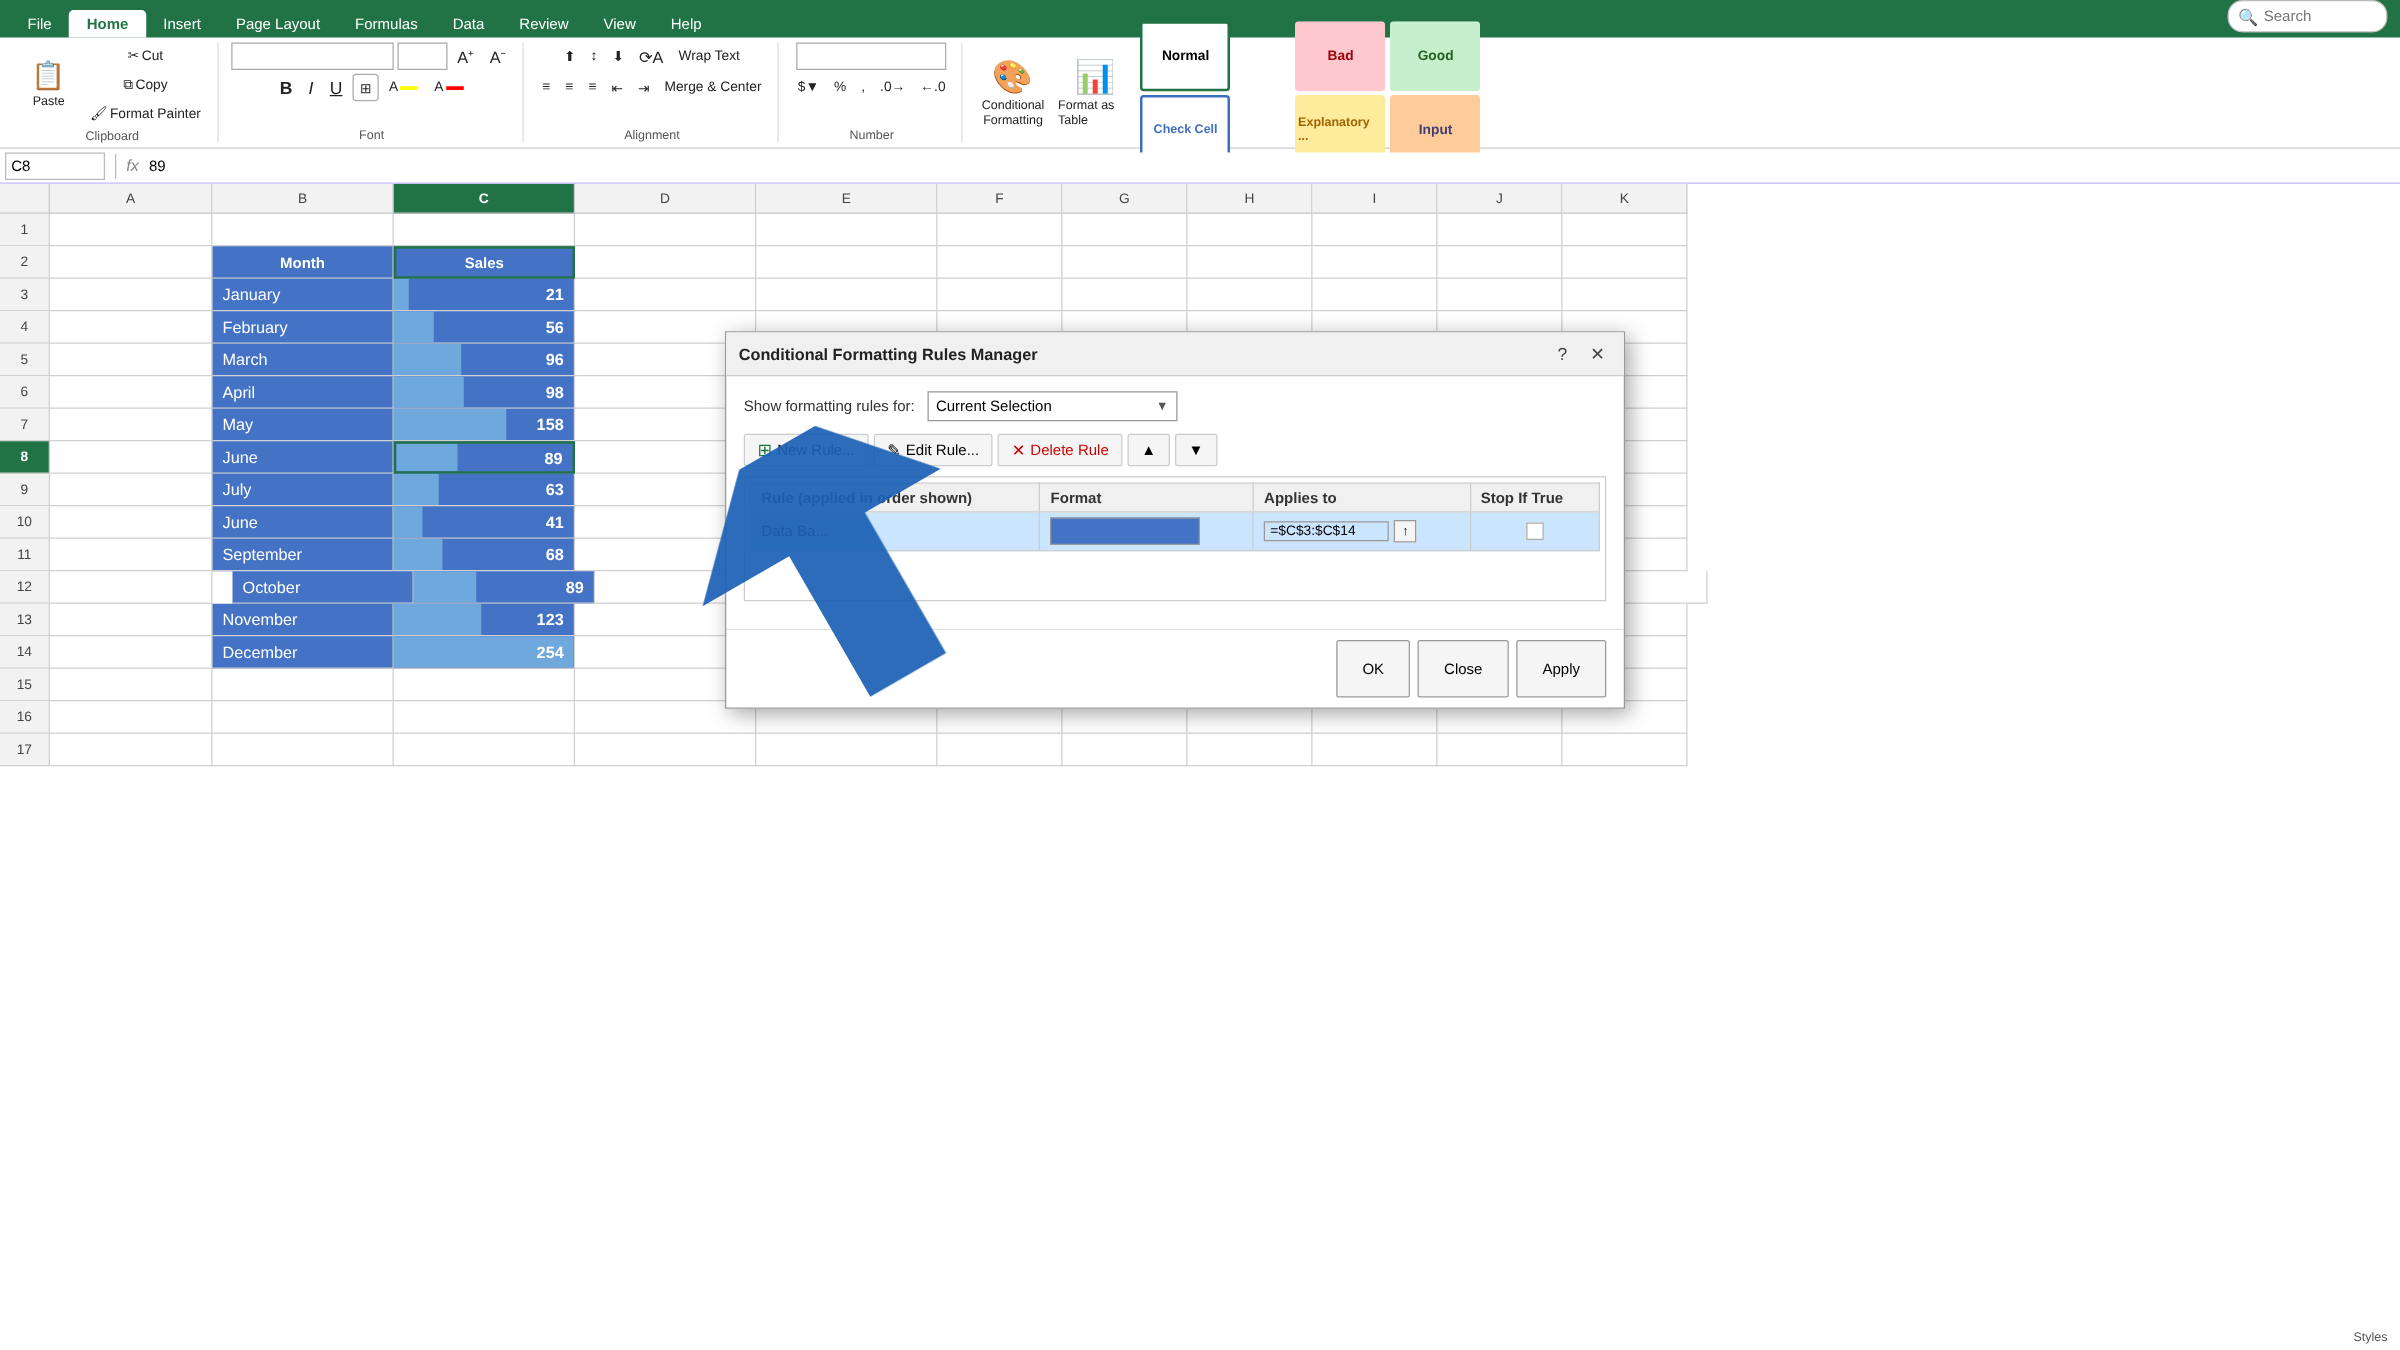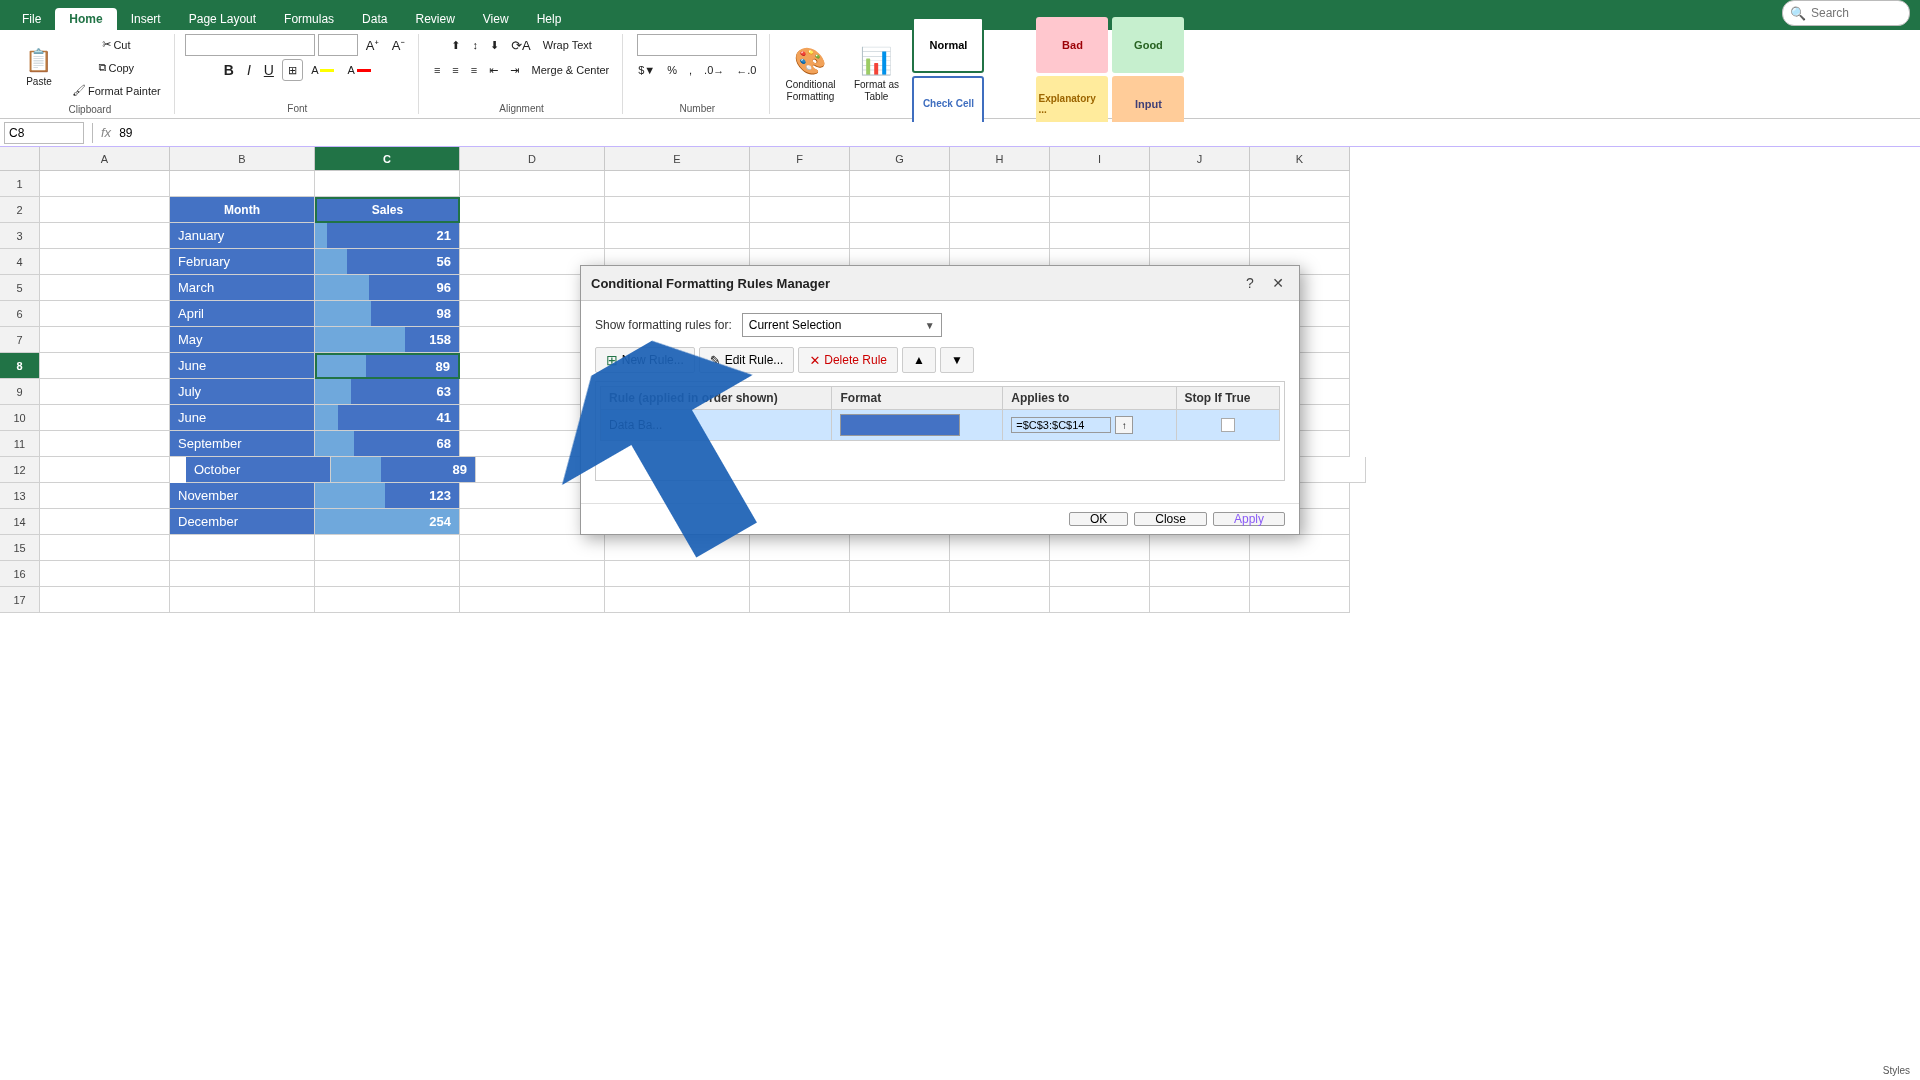--- a/index.html
+++ b/index.html
@@ -103,22 +103,22 @@
     .applies-to-cell { display: flex; align-items: center; gap: 4px; }
     .ref-box { border: 1px solid #999; padding: 1px 4px; font-size: 11px; min-width: 100px; }
     .up-btn { width: 18px; height: 18px; border: 1px solid #999; background: #f5f5f5; display: flex; align-items: center; justify-content: center; cursor: pointer; font-size: 10px; }
 
     .stop-if-true-cell { display: flex; align-items: center; justify-content: center; }
     .checkbox { width: 14px; height: 14px; border: 1px solid #aaa; background: #fff; cursor: pointer; }
 
     .rules-content-area { min-height: 100px; border: 1px solid #ccc; padding: 4px; margin-bottom: 10px; background: #fff; }
 
     .dialog-footer { display: flex; justify-content: flex-end; gap: 6px; padding: 8px 14px; border-top: 1px solid #e0e0e0; }
-    .dlg-btn { padding: 4px 20px; border: 1px solid #999; background: #f5f5f5; font-size: 12px; cursor: pointer; border-radius: 2px; height: 14px; display: flex; align-items: center; }
-    .dlg-btn.disabled { color: #8b5cf6; cursor: default; }
+    .dlg-btn { padding: 4px 20px; border: 1px solid #999; background: #f5f5f5; font-size: 12px; cursor: pointer; border-radius: 2px; height: 46px; display: flex; align-items: center; }
+    .dlg-btn.disabled { color: #000000; cursor: default; }
 
     
     #arrow-annotation { position: absolute; top: 340px; left: 560px; width: 220px; height: 210px; z-index: 200; pointer-events: none; }
 
     
     .search-area { margin-left: auto; display: flex; align-items: center; gap: 4px; border: 1px solid #bbb; padding: 2px 8px; border-radius: 12px; height: 26px; background: #fff; }
     .search-area input { border: none; outline: none; font-size: 12px; width: 100px; }
 
     
     .col-header.active-col { background: #217346; color: #fff; font-weight: 700; }
@@ -238,21 +238,21 @@
       <div style="display:flex;flex-direction:column;align-items:center;">
         <div class="cf-btn">
           <span class="icon">🎨</span>
           <span style="font-size:10px;text-align:center;line-height:1.2;">Conditional
 Formatting</span>
         </div>
       </div>
       <div style="display:flex;flex-direction:column;align-items:center;">
         <div class="cf-btn">
           <span class="icon">📊</span>
-          <span style="font-size:10px;text-align:center;line-height:1.2;">Format as
+          <span style="font-size:10px;text-align:left;line-height:1.2;">Format as
 Table</span>
         </div>
       </div>
       <div class="styles-area">
         <div style="display:flex;flex-direction:column;gap:3px;">
           <div class="style-cell style-normal">Normal</div>
           <div class="style-cell style-checkcell">Check Cell</div>
         </div>
         <div style="display:flex;flex-direction:column;gap:3px;padding-left:48px;">
           <div class="style-cell style-bad">Bad</div>

